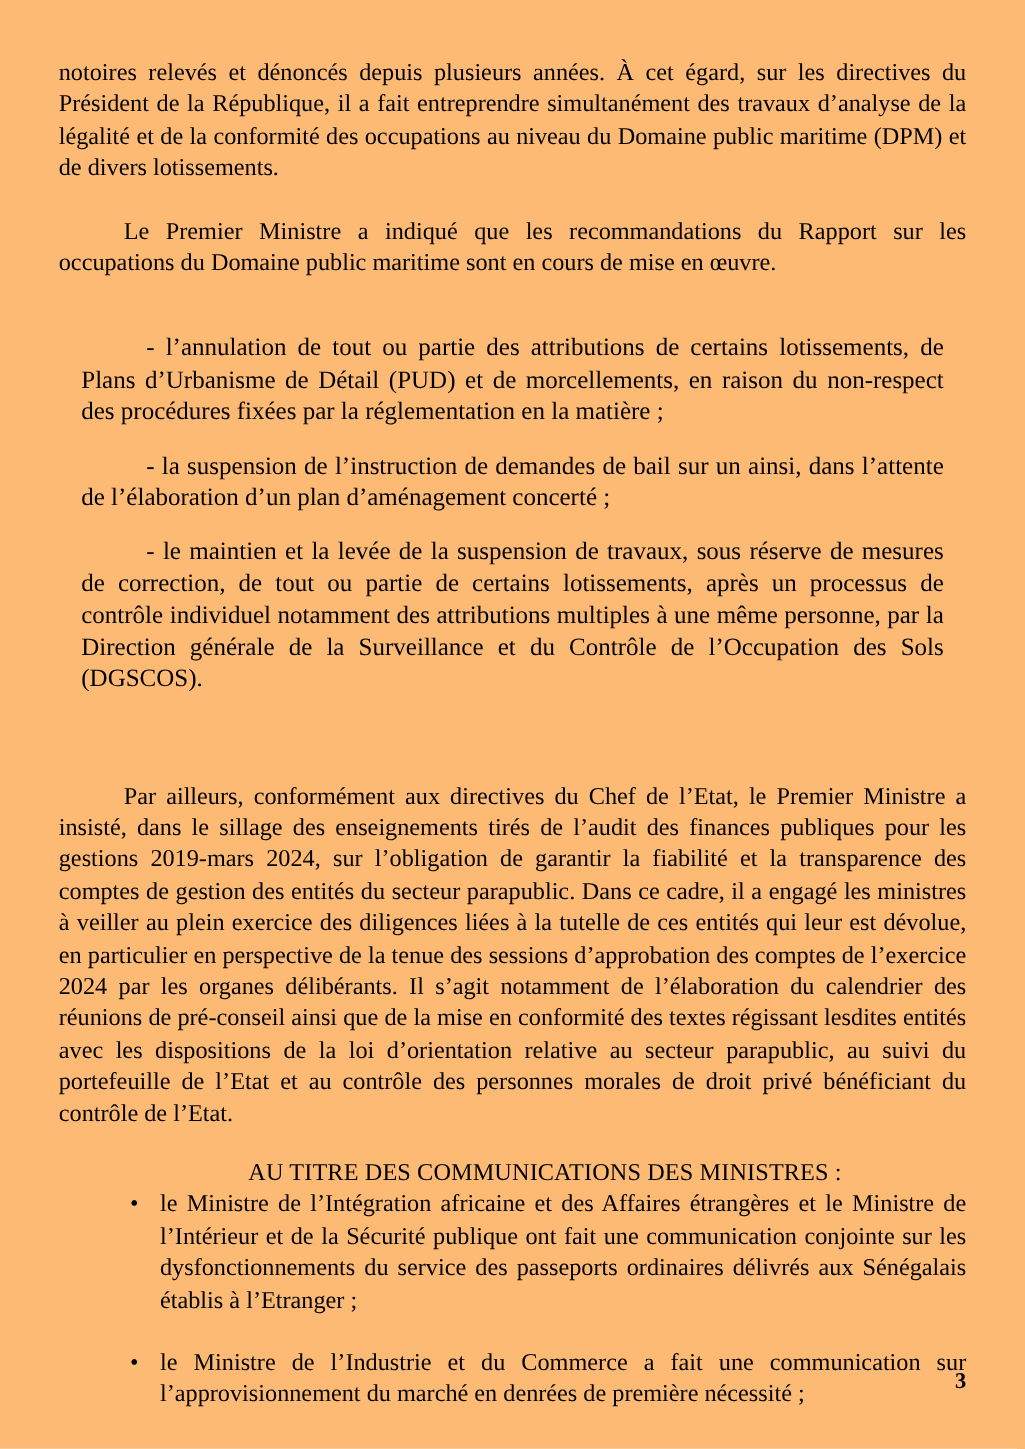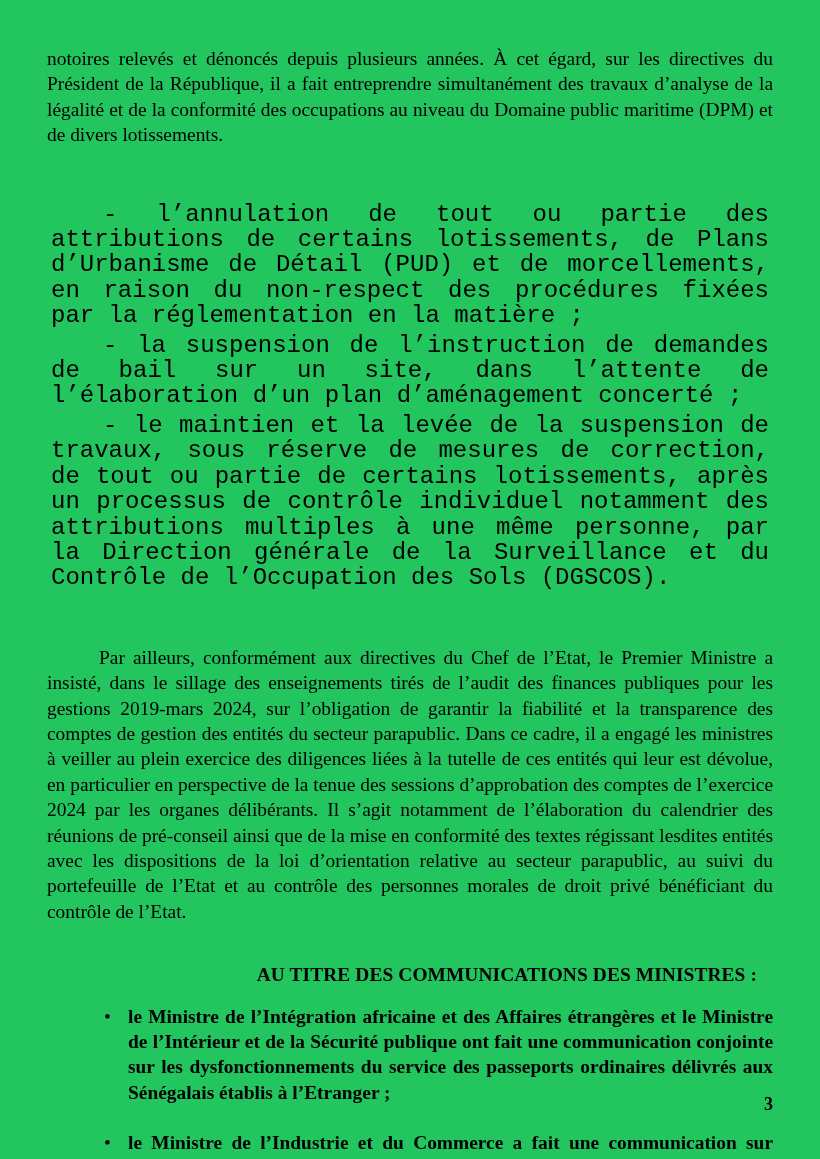--- a/index.html
+++ b/index.html
@@ -16,21 +16,21 @@
     color: #000000;
     overflow: hidden;
   }
 
   .page {
     position: absolute;
     left: 0;
     top: 0;
     width: 820px;
     height: 1159px;
-    background: #22c55e;
+    background: #fdba74;
   }
 
   .content {
     position: absolute;
     left: 47px;
     top: 46px;
     width: 726px;
   }
 
   
@@ -46,37 +46,36 @@
   .para.indent {
     text-indent: 52px;
   }
 
   
   .gap-lg { height: 25px; }
   .gap-md { height: 22px; }
 
   
   .dash-item {
-    font-size: 24px;
+    font-size: 20px;
     line-height: 25.4px;
     text-align: justify;
     text-justify: inter-word;
-    margin: 4px;
+    margin: 18px;
     text-indent: 52px;
-    font-family: Liberation Mono, monospace;
   }
 
   
   .heading {
     font-size: 19.4px;
     line-height: 25.4px;
-    font-weight: bold;
-    margin: 16px;
+    font-weight: normal;
+    margin: 0;
     padding-left: 52px;
-    text-align: right;
+    text-align: center;
     letter-spacing: 0.1px;
   }
 
   
   .bullet-list {
     list-style: none;
     margin: 0;
     padding: 0;
   }
   .bullet-item {
@@ -95,21 +94,20 @@
     position: absolute;
     left: 57px;
     top: 0;
     width: 12px;
     line-height: 25.4px;
     font-size: 19.4px;
     text-align: left;
   }
   .bullet-text {
     display: block;
-    font-weight: bold;
   }
 
   
   .page-number {
     position: absolute;
     right: 47px;
     top: 1093px;
     font-size: 18px;
     line-height: 22px;
     font-weight: bold;
@@ -119,26 +117,27 @@
 </head>
 <body>
 
 <div class="page">
   <div class="content">
 
     <p class="para">notoires relevés et dénoncés depuis plusieurs années. À cet égard, sur les directives du Président de la République, il a fait entreprendre simultanément des travaux d’analyse de la légalité et de la conformité des occupations au niveau du Domaine public maritime (DPM) et de divers lotissements.</p>
 
     <div class="gap-lg"></div>
 
+    <p class="para indent">Le Premier Ministre a indiqué que les recommandations du Rapport sur les occupations du Domaine public maritime sont en cours de mise en œuvre.</p>
 
     <div class="gap-lg"></div>
 
 
     <p class="dash-item">- l’annulation de tout ou partie des attributions de certains lotissements, de Plans d’Urbanisme de Détail (PUD) et de morcellements, en raison du non-respect des procédures fixées par la réglementation en la matière ;</p>
-    <p class="dash-item">- la suspension de l’instruction de demandes de bail sur un site, dans l’attente de l’élaboration d’un plan d’aménagement concerté ;</p>
+    <p class="dash-item">- la suspension de l’instruction de demandes de bail sur un ainsi, dans l’attente de l’élaboration d’un plan d’aménagement concerté ;</p>
     <p class="dash-item">- le maintien et la levée de la suspension de travaux, sous réserve de mesures de correction, de tout ou partie de certains lotissements, après un processus de contrôle individuel notamment des attributions multiples à une même personne, par la Direction générale de la Surveillance et du Contrôle de l’Occupation des Sols (DGSCOS).</p>
 
     <div class="gap-lg"></div>
 
 
     <div class="gap-lg"></div>
 
     <p class="para indent">Par ailleurs, conformément aux directives du Chef de l’Etat, le Premier Ministre a insisté, dans le sillage des enseignements tirés de l’audit des finances publiques pour les gestions 2019-mars 2024, sur l’obligation de garantir la fiabilité et la transparence des comptes de gestion des entités du secteur parapublic. Dans ce cadre, il a engagé les ministres à veiller au plein exercice des diligences liées à la tutelle de ces entités qui leur est dévolue, en particulier en perspective de la tenue des sessions d’approbation des comptes de l’exercice 2024 par les organes délibérants. Il s’agit notamment de l’élaboration du calendrier des réunions de pré-conseil ainsi que de la mise en conformité des textes régissant lesdites entités avec les dispositions de la loi d’orientation relative au secteur parapublic, au suivi du portefeuille de l’Etat et au contrôle des personnes morales de droit privé bénéficiant du contrôle de l’Etat.</p>
 
     <div class="gap-md"></div>

